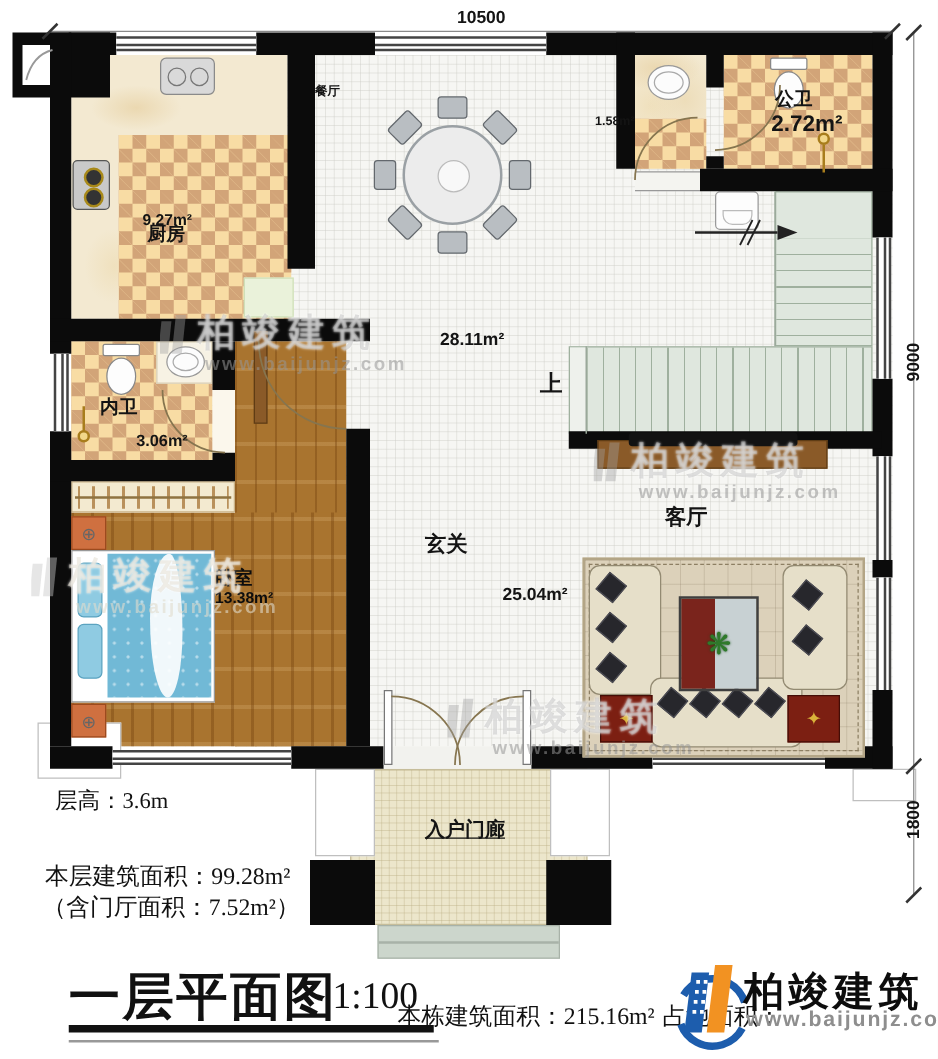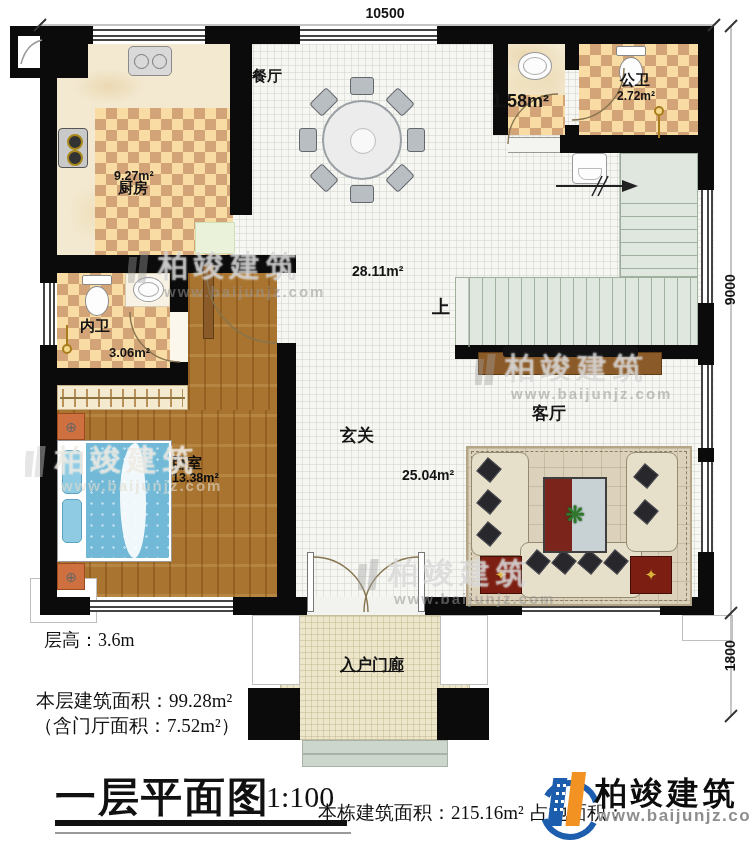--- a/index.html
+++ b/index.html
@@ -258,26 +258,26 @@
       <path d="M620 153 V277"></path>
       <path d="M469 277 V347"></path>
     </g>
 
     <line x1="556" y1="186" x2="622" y2="186" stroke="#222" stroke-width="2"></line>
     <polygon points="622,180 638,186 622,192" fill="#222"></polygon>
     <line x1="592" y1="196" x2="602" y2="176" stroke="#222" stroke-width="1.5"></line>
     <line x1="598" y1="196" x2="608" y2="176" stroke="#222" stroke-width="1.5"></line>
   </svg>
 
-  <div class="lbl" style="left:252px;top:68px;font-size:15px;">餐厅</div>
+  <div class="lbl" style="left:252px;top:68px;font-size:10px;">餐厅</div>
   <div class="lbl" style="left:118px;top:152px;font-size:15px;margin-top:28px;">厨房</div>
   <div class="lbl" style="left:114px;top:170px;font-size:12.5px;">9.27m²</div>
-  <div class="lbl" style="left:492px;top:92px;font-size:18px;">1.58m²</div>
+  <div class="lbl" style="left:476px;top:92px;font-size:10px;">1.58m²</div>
   <div class="lbl" style="left:620px;top:72px;font-size:15px;">公卫</div>
-  <div class="lbl" style="left:617px;top:90px;font-size:12px;">2.72m²</div>
+  <div class="lbl" style="left:617px;top:90px;font-size:18px;">2.72m²</div>
   <div class="lbl" style="left:352px;top:264px;font-size:14px;">28.11m²</div>
   <div class="lbl" style="left:432px;top:298px;font-size:18px;">上</div>
   <div class="lbl" style="left:80px;top:318px;font-size:15px;">内卫</div>
   <div class="lbl" style="left:74px;top:346px;font-size:13px;margin-left:35px;">3.06m²</div>
   <div class="lbl" style="left:172px;top:455px;font-size:15px;color:#0d0d0d;">卧室</div>
   <div class="lbl" style="left:172px;top:472px;font-size:12.5px;color:#0d0d0d;">13.38m²</div>
   <div class="lbl" style="left:340px;top:427px;font-size:17px;">玄关</div>
   <div class="lbl" style="left:402px;top:468px;font-size:14px;">25.04m²</div>
   <div class="lbl" style="left:532px;top:405px;font-size:17px;">客厅</div>
   <div class="lbl" style="left:340px;top:656px;font-size:16px;text-decoration:underline;">入户门廊</div>

